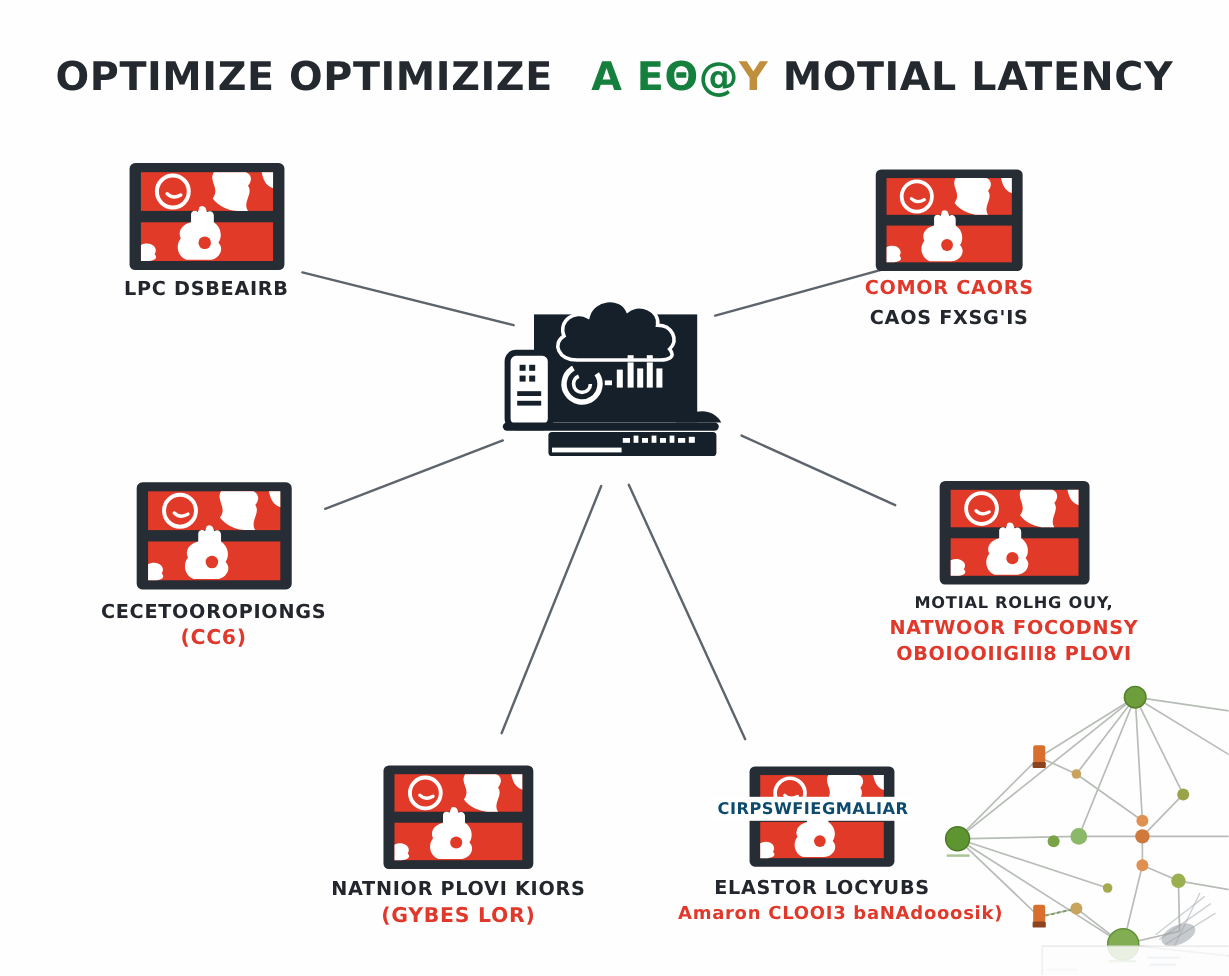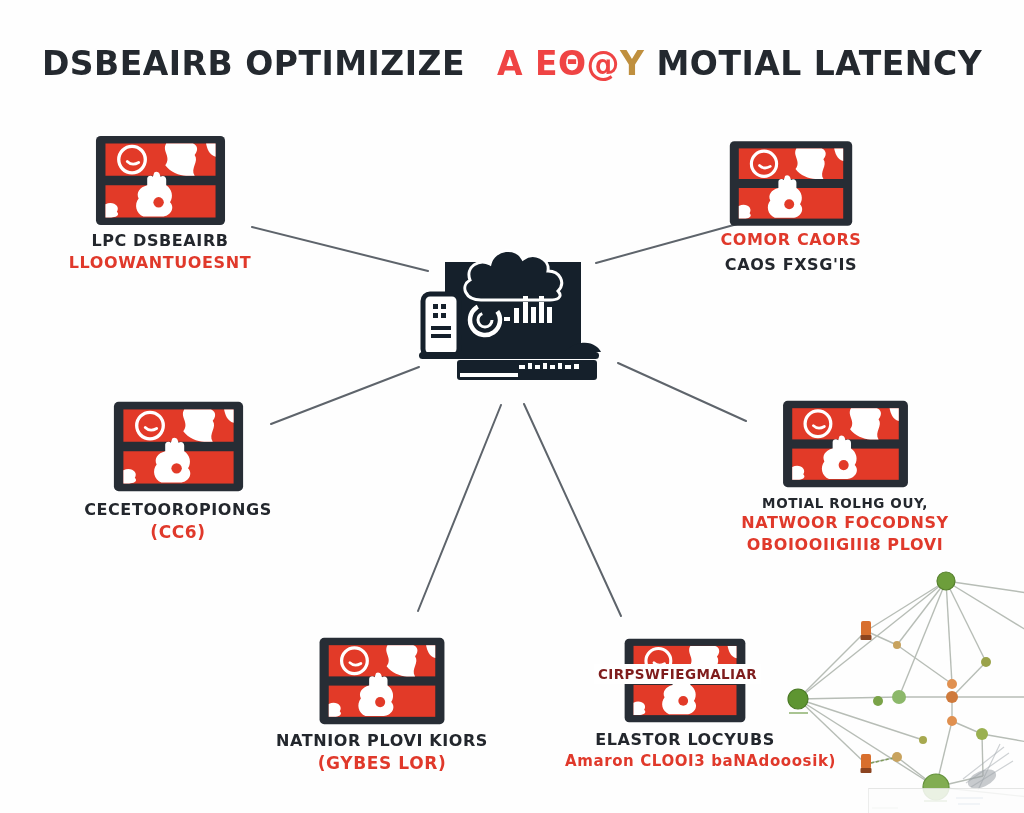--- a/index.html
+++ b/index.html
@@ -5,31 +5,31 @@
   html,body{margin:0;padding:0;background:#ffffff;}
   #stage{
     position:relative;width:1024px;height:813px;background:#fefefe;
     overflow:hidden;font-family:"DejaVu Sans","Liberation Sans",sans-serif;
   }
   #lines-layer{position:absolute;left:0;top:0;width:1024px;height:813px;z-index:1;}
   .title-bar{
     position:absolute;top:44px;left:0;width:100%;text-align:center;z-index:3;
     font-size:33px;font-weight:700;color:#24292f;letter-spacing:0.5px;white-space:nowrap;
   }
-  .hl-green{color:#ef4444;margin-left:20px;}
+  .hl-green{color:#15803d;margin-left:20px;}
   .hl-orange{color:#bf8f3e;}
   .dnode{position:absolute;width:240px;z-index:2;text-align:center;}
   .dnode .tile{display:block;margin:0 auto;}
   .lbl{font-weight:700;text-align:center;letter-spacing:0.6px;line-height:1.35;white-space:nowrap;}
   .lbl.black{color:#23272d;font-size:16px;}
   .lbl.red{color:#e0392b;font-size:16px;}
   .lbl.small{font-size:13.5px;}
   .overlay-strip{
     position:absolute;z-index:4;background:#ffffff;padding:2px 4px;
-    font-weight:700;font-size:13.5px;color:#7f1d1d;letter-spacing:0.4px;white-space:nowrap;
+    font-weight:700;font-size:13.5px;color:#0c4a6e;letter-spacing:0.4px;white-space:nowrap;
   }
   .center-icon{position:absolute;left:413px;top:242px;z-index:2;}
   .corner-panel{
     position:absolute;left:868px;top:788px;width:156px;height:25px;z-index:5;
     background:rgba(253,253,253,0.85);border-top:1px solid rgba(160,165,160,0.25);
     border-left:1px solid rgba(160,165,160,0.18);
   }
   .defs-holder{position:absolute;width:0;height:0;overflow:hidden;}
 </style>
 </head>
@@ -112,29 +112,28 @@
       <rect x="860.5" y="768" width="11" height="5" rx="1" fill="#8c4420"></rect>
       <circle cx="936" cy="787" r="13" fill="#82ad52" stroke="#63913a" stroke-width="1.2"></circle>
       <rect x="789" y="712" width="19" height="2" fill="#6f9c4a" opacity="0.6"></rect>
       <rect x="924" y="800" width="23" height="2" fill="#6f9c4a" opacity="0.6"></rect>
       <rect x="956" y="797" width="27" height="2" fill="#7d98b5" opacity="0.6"></rect>
       <rect x="958" y="803" width="22" height="2" fill="#7d98b5" opacity="0.6"></rect>
       <rect x="872" y="807" width="26" height="2" fill="#c9ccc9" opacity="0.6"></rect>
     </svg>
 
   <div class="title-bar">
-    <span>DSBEAIRB OPTIMIZIZE </span><span class="hl-green">A EΘ@</span><span class="hl-orange">Y</span><span> MOTIAL LATENCY</span>
-  </div>
-
-  <div class="dnode" style="left:40px;top:134px;">
+    <span>OPTIMIZE OPTIMIZIZE </span><span class="hl-green">A EΘ@</span><span class="hl-orange">Y</span><span> MOTIAL LATENCY</span>
+  </div>
+
+  <div class="dnode" style="left:52px;top:134px;">
     <svg class="tile" width="133" height="93">
         <use href="#tileIcon"></use>
       </svg>
     <div class="lbl black" style="margin-top:3px;">LPC DSBEAIRB</div>
-    <div class="lbl red">LLOOWANTUOESNT</div>
   </div>
 
   <div class="dnode" style="left:671px;top:138px;">
     <svg class="tile" width="126" height="91">
         <use href="#tileIcon"></use>
       </svg>
     <div class="lbl red">COMOR CAORS</div>
     <div class="lbl black" style="margin-top:3px;">CAOS FXSG'IS</div>
   </div>
 

